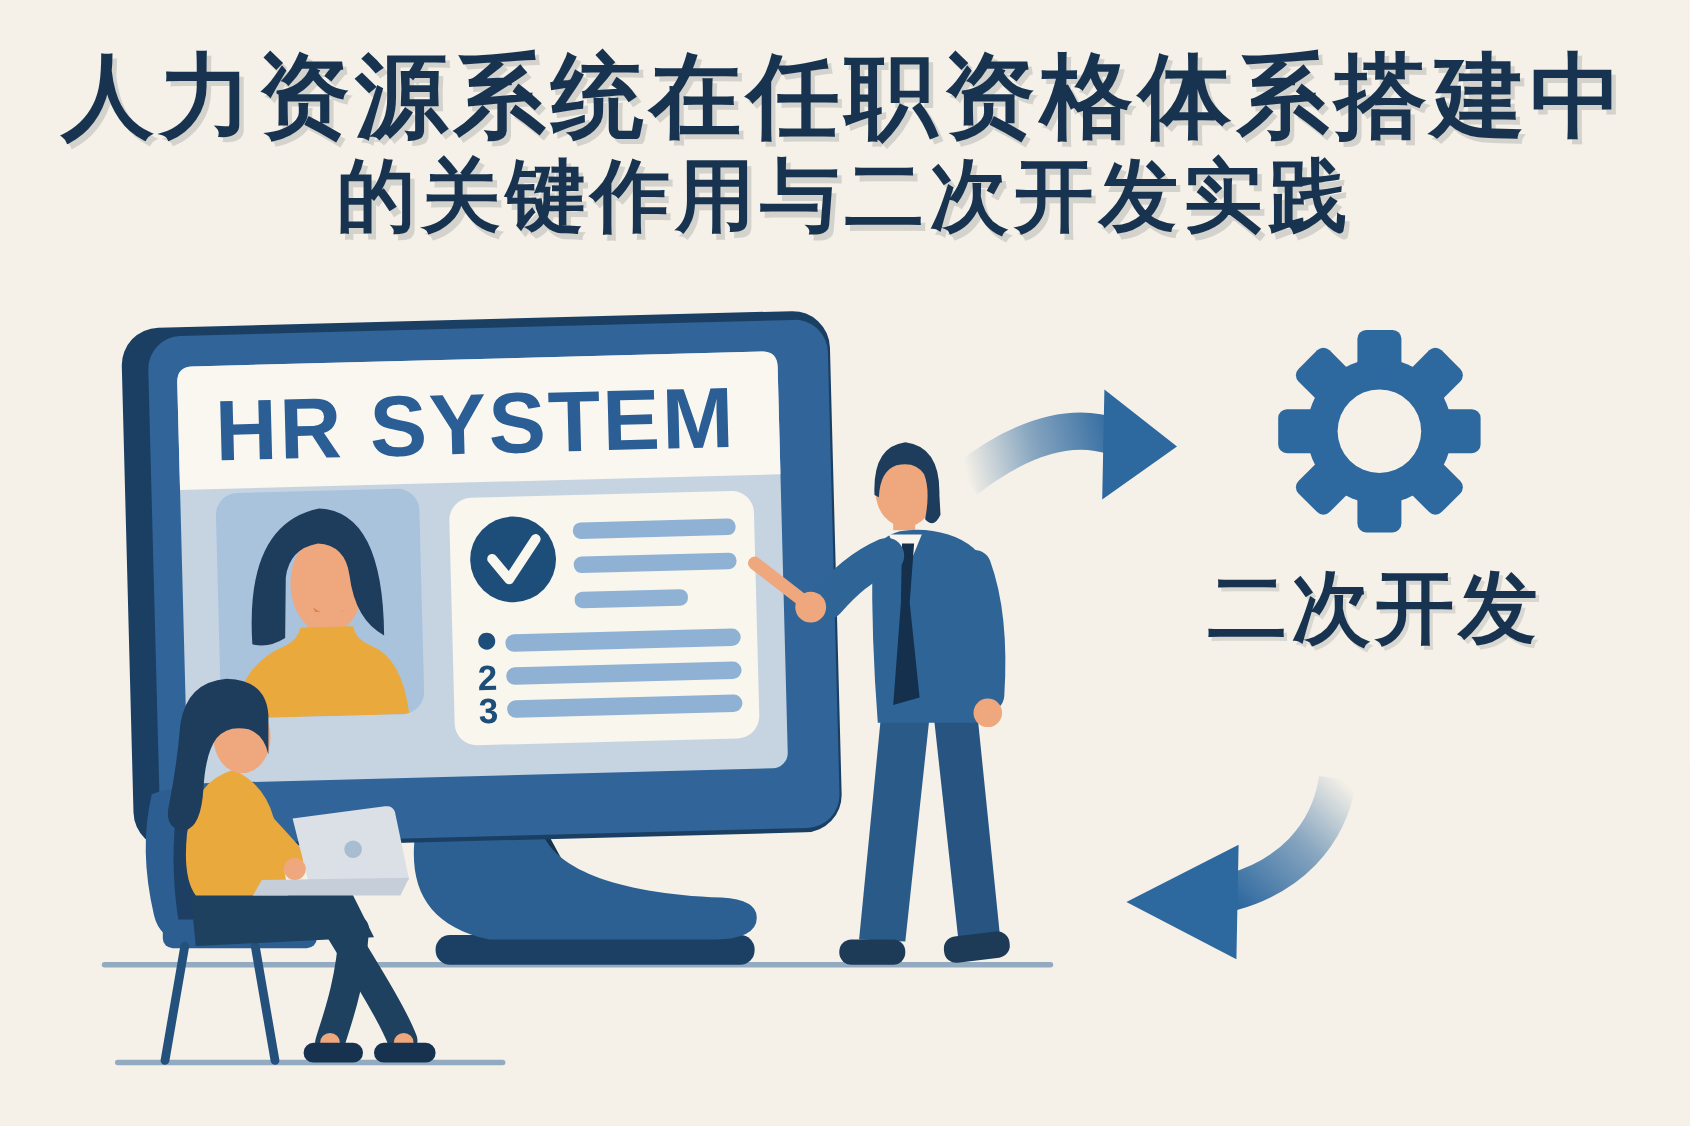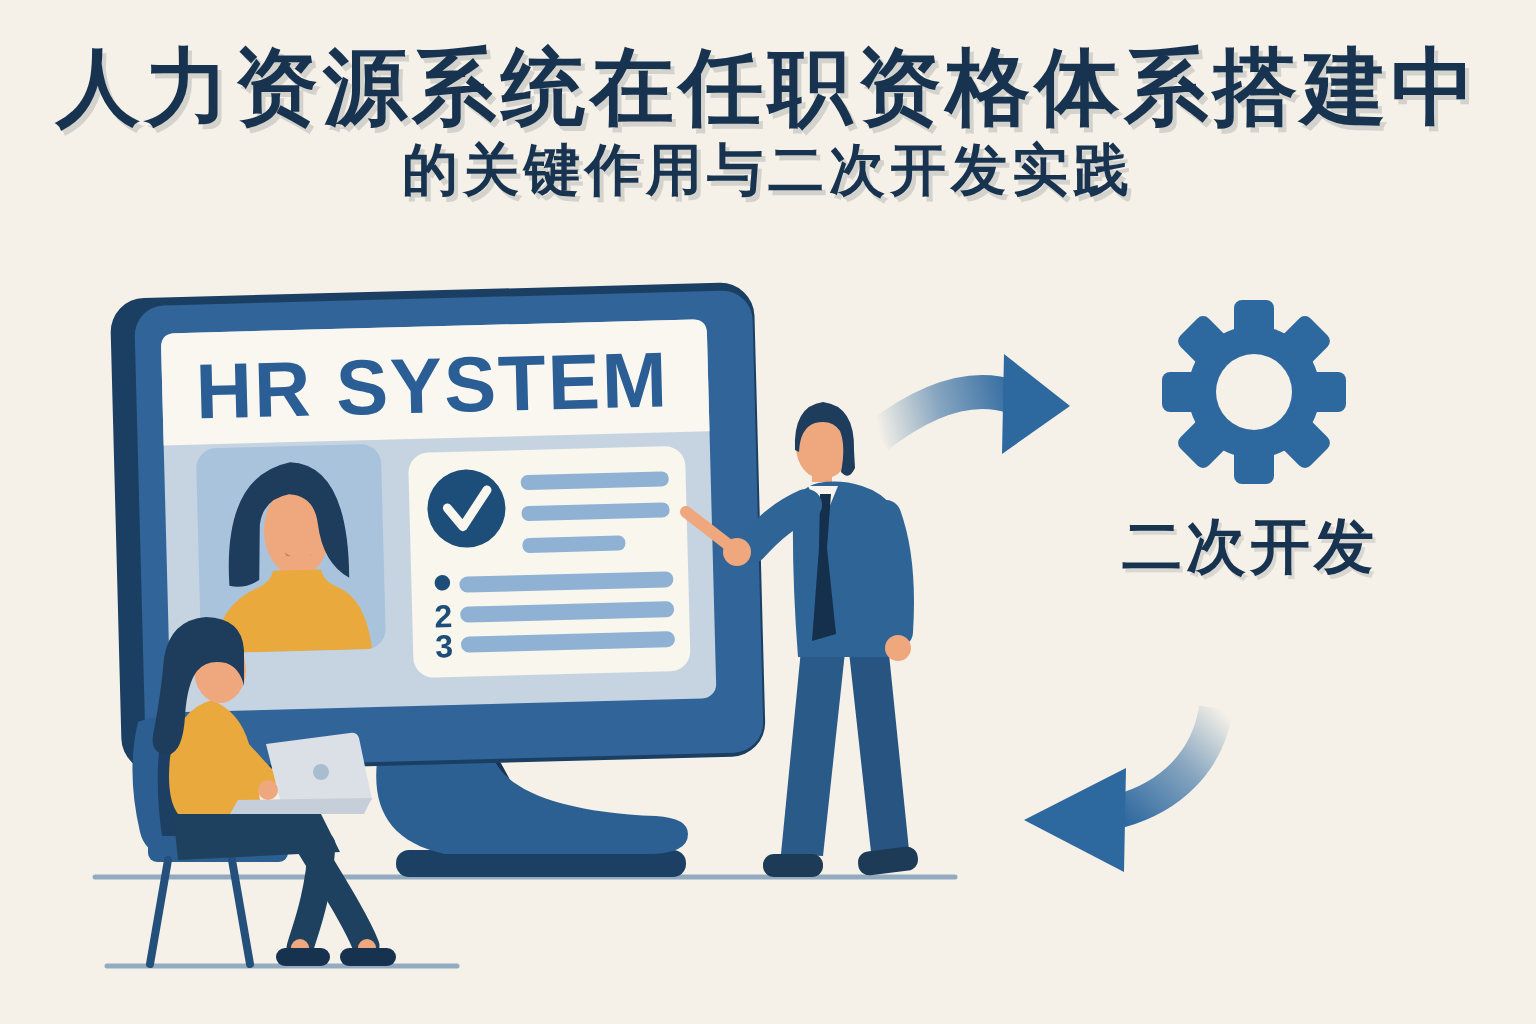--- a/index.html
+++ b/index.html
@@ -14,27 +14,27 @@
   .title-block{
     position:absolute;top:38px;left:0;width:1536px;
     text-align:center;
     color:#17334f;
     font-weight:900;
     line-height:1.18;
     letter-spacing:5px;
     text-shadow:4px 5px 0 rgba(60,70,85,0.18);
   }
   .title-line1{font-size:84px;}
-  .title-line2{font-size:56px;}
+  .title-line2{font-size:72px;}
   .gear-caption{
     position:absolute;left:1050px;top:510px;width:400px;
     text-align:center;
     color:#17334f;
     font-weight:900;
-    font-size:60px;
+    font-size:72px;
     line-height:1.22;
     letter-spacing:4px;
     text-shadow:3px 4px 0 rgba(60,70,85,0.15);
   }
   svg.scene{position:absolute;left:0;top:0;}
   .hr-heading{
     font-family:"Liberation Sans","DejaVu Sans",sans-serif;
     font-weight:bold;
     font-size:78px;
     letter-spacing:2px;

